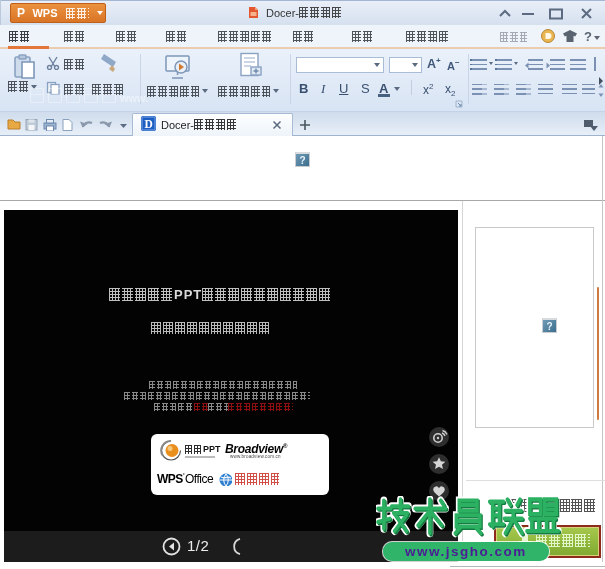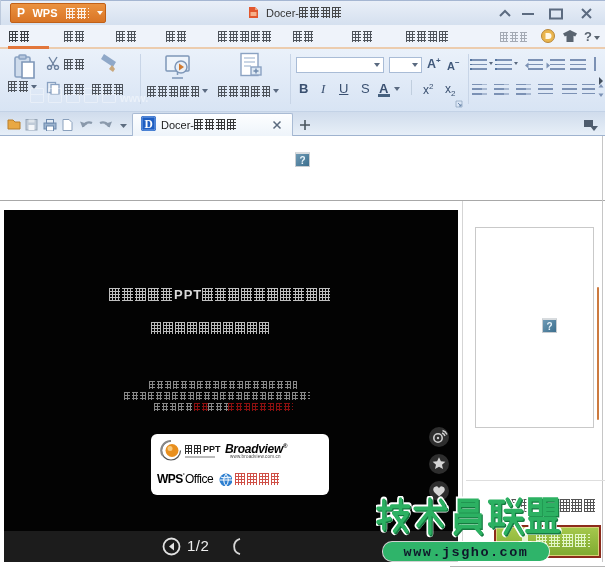--- a/index.html
+++ b/index.html
@@ -295,14 +295,14 @@
 <g transform="translate(152,0)">
             <path class="wp" d="M5 3h11v13H5zM5 9h11M20 3h12v13H20zM20 8h12M20 12h12M7 20v9M29 20v9M5 20h26M14 20v9M22 20v9M2 31h32"></path>
           </g>
 </g>
       </defs>
 <use href="#wmg" xlink:href="#wmg" stroke="#ffffff" stroke-width="7"></use>
 <use href="#wmg" xlink:href="#wmg" stroke="#157a40" stroke-width="3.6" transform="translate(1.2,1.2)"></use>
 <use href="#wmg" xlink:href="#wmg" stroke="#2cb162" stroke-width="3.6"></use>
 </svg>
     <div class="ab" style="left:383px;top:542px;width:166px;height:19px;border-radius:9px;background:#2fb46a;box-shadow:0 0 0 1px rgba(255,255,255,.8);text-align:center">
-<span style="font-size:13.5px;font-weight:bold;color:#0f172a;letter-spacing:1.5px;line-height:19px;font-family:Liberation Mono, monospace">www.jsgho.com</span></div>
+<span style="font-size:13.5px;font-weight:bold;color:#4c1d95;letter-spacing:1.5px;line-height:19px;font-family:Liberation Sans, sans-serif">www.jsgho.com</span></div>
 </div>
 
 </body></html>

